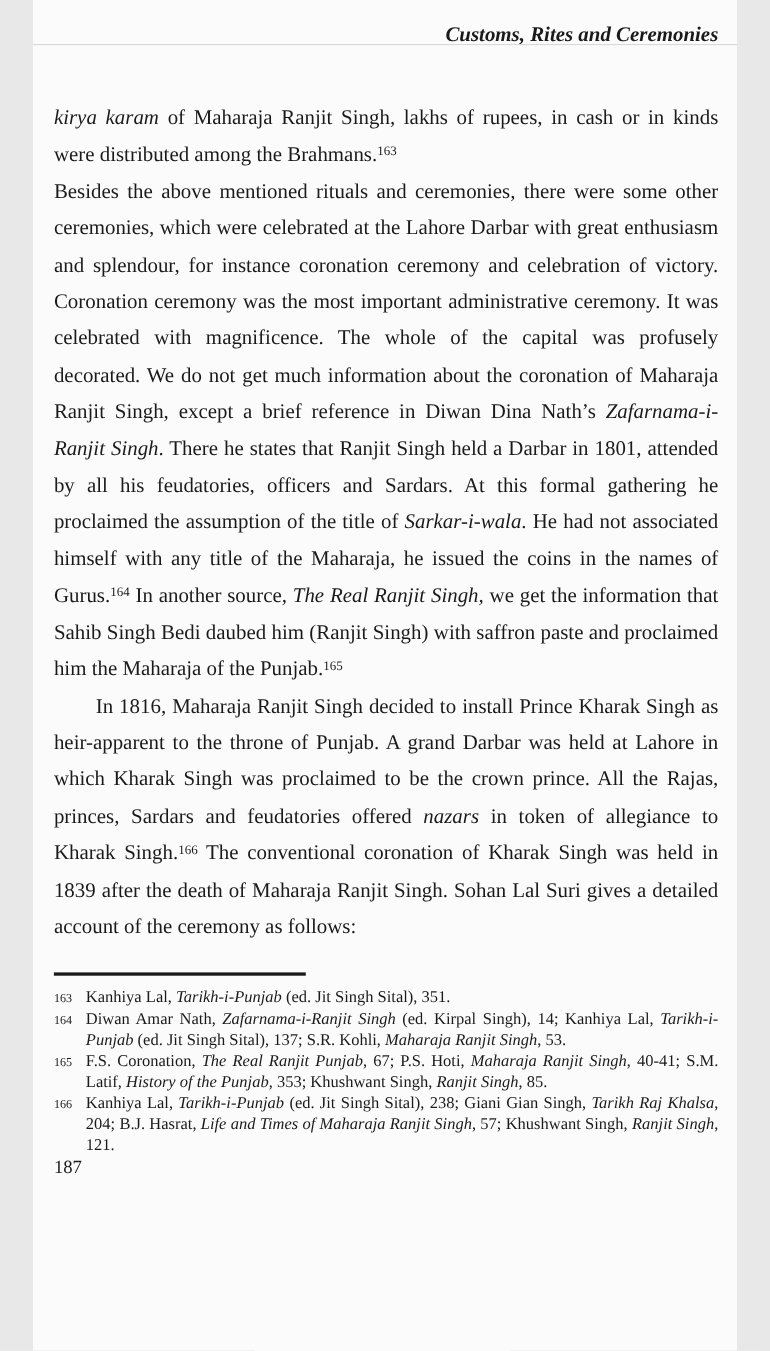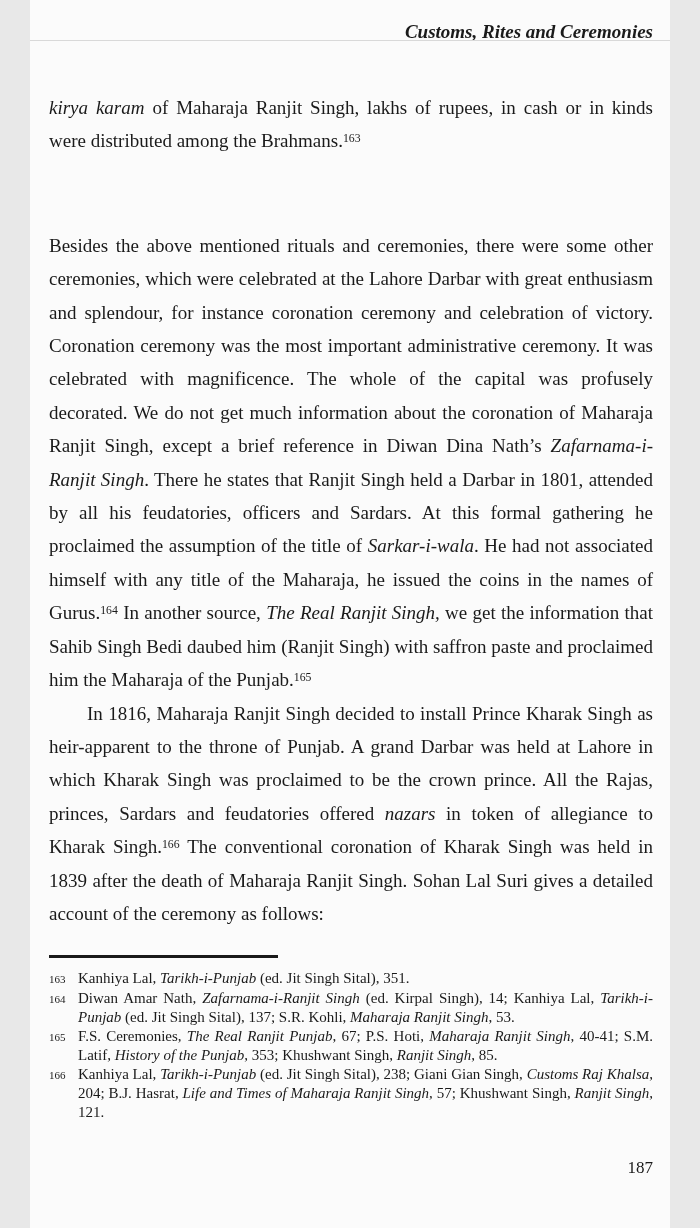--- a/index.html
+++ b/index.html
@@ -25,21 +25,21 @@
     background:var(--rule,#d9d9d9);
   }
   .para{
     margin:0;
     font-size:19px;
     line-height:33.4px;
     text-align:justify;
     text-justify:inter-word;
   }
   .para-continuation{margin-top:48px;}
-  .para-coronation{margin-top:71px;}
+  .para-coronation{}
   .para-kharak{text-indent:38px;}
   .blockquote{
     margin:6px 16px 0 76px;
     font-size:19px;
     line-height:34px;
     text-align:justify;
     font-style:italic;
   }
   .it{font-style:italic;}
   sup{
@@ -64,22 +64,21 @@
     flex:0 0 29px;
     font-size:11px;
     padding-top:1px;
   }
   .fn-text{
     flex:1;
     text-align:justify;
     text-justify:inter-word;
   }
   .page-number{
-    margin-top:36px;
-    text-align:right;
+    text-align:left;
     font-size:17px;
     line-height:20px;
   }
 </style>
 </head>
 <body>
 
 <div class="page">
   <div class="header-rule"></div>
   <div class="content">
@@ -99,24 +98,24 @@
       <div class="footnote">
         <span class="fn-num">163</span>
         <span class="fn-text"><span>Kanhiya Lal, </span><span class="it">Tarikh-i-Punjab</span><span> (ed. Jit Singh Sital), 351.</span></span>
       </div>
       <div class="footnote">
         <span class="fn-num">164</span>
         <span class="fn-text"><span>Diwan Amar Nath, </span><span class="it">Zafarnama-i-Ranjit Singh</span><span> (ed. Kirpal Singh), 14; Kanhiya Lal, </span><span class="it">Tarikh-i-Punjab</span><span> (ed. Jit Singh Sital), 137; S.R. Kohli, </span><span class="it">Maharaja Ranjit Singh</span><span>, 53.</span></span>
       </div>
       <div class="footnote">
         <span class="fn-num">165</span>
-        <span class="fn-text"><span>F.S. Ceremonies, </span><span class="it">The Real Ranjit Punjab</span><span>, 67; P.S. Hoti, </span><span class="it">Maharaja Ranjit Singh</span><span>, 40-41; S.M. Latif, </span><span class="it">History of the Punjab</span><span>, 353; Khushwant Singh, </span><span class="it">Ranjit Singh</span><span>, 85.</span></span>
+        <span class="fn-text"><span>F.S. Coronation, </span><span class="it">The Real Ranjit Punjab</span><span>, 67; P.S. Hoti, </span><span class="it">Maharaja Ranjit Singh</span><span>, 40-41; S.M. Latif, </span><span class="it">History of the Punjab</span><span>, 353; Khushwant Singh, </span><span class="it">Ranjit Singh</span><span>, 85.</span></span>
       </div>
       <div class="footnote">
         <span class="fn-num">166</span>
-        <span class="fn-text"><span>Kanhiya Lal, </span><span class="it">Tarikh-i-Punjab</span><span> (ed. Jit Singh Sital), 238; Giani Gian Singh, </span><span class="it">Customs Raj Khalsa</span><span>, 204; B.J. Hasrat, </span><span class="it">Life and Times of Maharaja Ranjit Singh</span><span>, 57; Khushwant Singh, </span><span class="it">Ranjit Singh</span><span>, 121.</span></span>
+        <span class="fn-text"><span>Kanhiya Lal, </span><span class="it">Tarikh-i-Punjab</span><span> (ed. Jit Singh Sital), 238; Giani Gian Singh, </span><span class="it">Tarikh Raj Khalsa</span><span>, 204; B.J. Hasrat, </span><span class="it">Life and Times of Maharaja Ranjit Singh</span><span>, 57; Khushwant Singh, </span><span class="it">Ranjit Singh</span><span>, 121.</span></span>
       </div>
     </div>
 
     <div class="page-number">187</div>
 
   </div>
 </div>
 
 </body></html>

